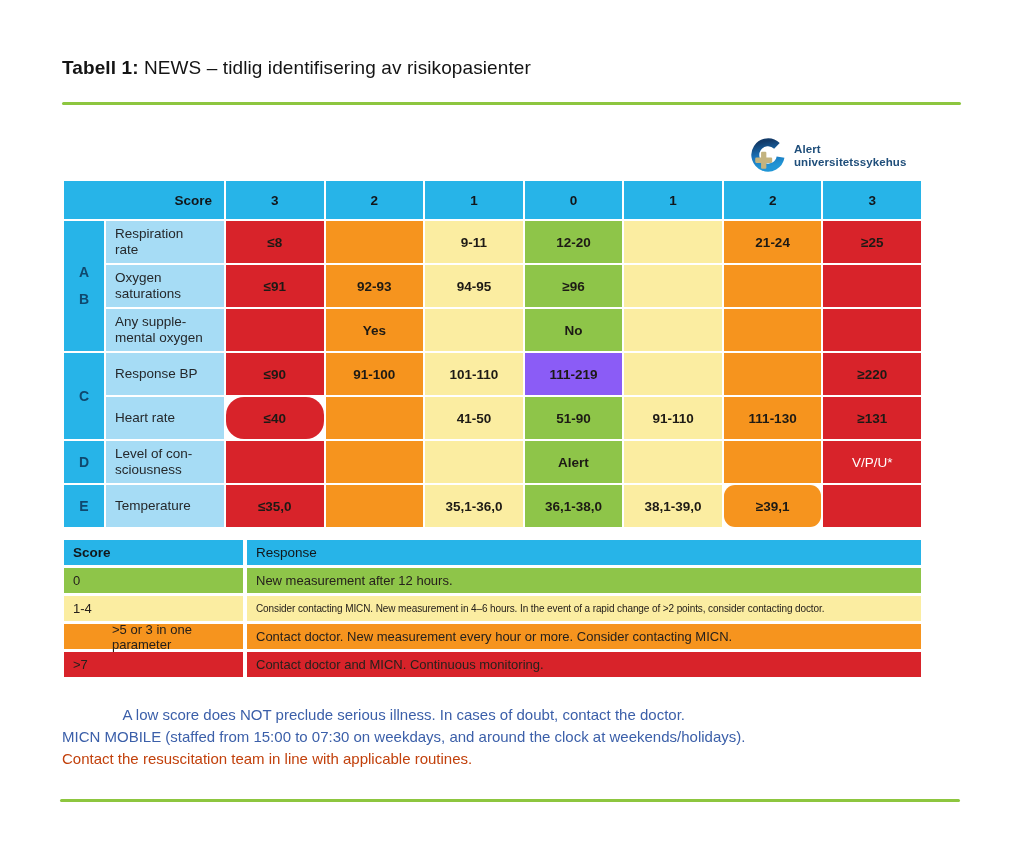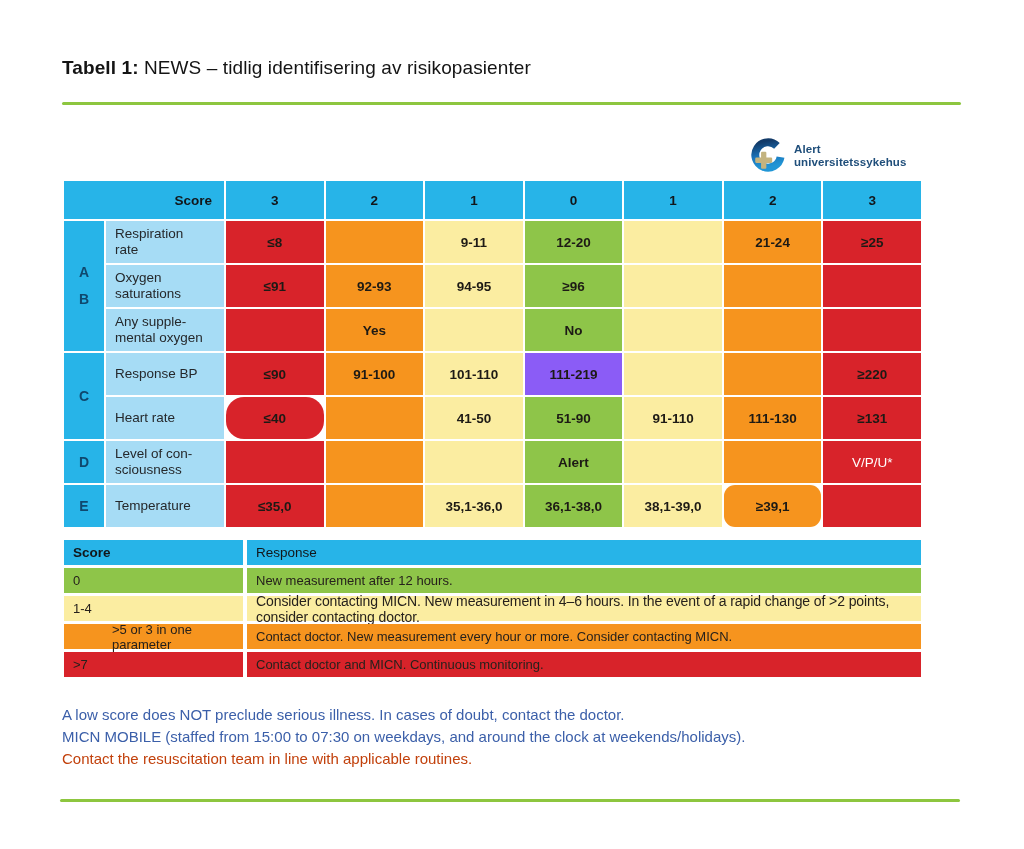--- a/index.html
+++ b/index.html
@@ -40,24 +40,24 @@
   
   .resp-grid{
     position:absolute;left:64px;top:540px;width:857px;
     display:grid;grid-template-columns:179px 1fr;
     grid-template-rows:25px repeat(4,25px);column-gap:4px;row-gap:3px;
   }
   .rscore{justify-content:flex-start;padding-left:9px;}
   .rhead{font-weight:bold;font-size:13.5px;color:#12161a;}
   .rhead2{justify-content:flex-start;padding-left:9px;font-size:13.5px;color:#12161a;}
   .rcell{justify-content:flex-start;padding-left:9px;font-size:13px;color:#26211c;}
-  .rcell.small{font-size:14px;letter-spacing:-0.1px;}
+  .rcell.small{font-size:10px;letter-spacing:-0.1px;}
 
   .footer{position:absolute;left:62px;top:704px;font-size:15px;line-height:22px;}
-  .f-blue{color:#3b5fa9;}
+  .f-blue{color:#3b5fa9;text-align:center;}
   .f-red{color:#c2410c;}
 </style>
 </head>
 <body>
 
 <h1 class="page-title"><b>Tabell 1:</b><span> NEWS – tidlig identifisering av risikopasienter</span></h1>
 
 <div class="rule rule-top"></div>
 
 <div class="logo">

